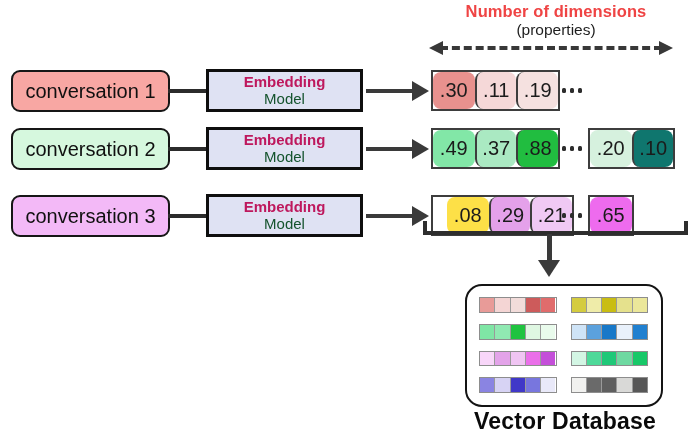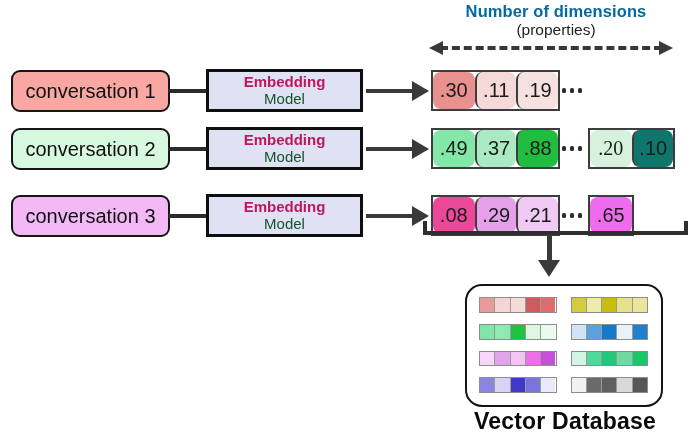--- a/index.html
+++ b/index.html
@@ -2,21 +2,21 @@
 <html><head>
 <meta charset="utf-8">
 <style>
   html,body { margin:0; padding:0; background:#fff; }
   .canvas {
     position:relative; width:690px; height:442px; background:#ffffff;
     font-family:"Liberation Sans", sans-serif; overflow:hidden; color:#111;
   }
   
   .hdr-title { position:absolute; left:425px; top:2px; width:262px; text-align:center;
-    font-weight:bold; font-size:16.5px; letter-spacing:.1px; color:#0369a1; }
+    font-weight:bold; font-size:16.5px; letter-spacing:.1px; color:#ef4444; }
   .hdr-sub { position:absolute; left:425px; top:21px; width:262px; text-align:center;
     font-size:15.5px; color:#1e1e1e; }
   .span-arrow { position:absolute; left:429px; top:41px; width:244px; height:14px; }
   .span-arrow .line { position:absolute; left:11px; right:11px; top:5px; border-top:4px dashed #383838; }
   .span-arrow .tri { position:absolute; top:0; width:0; height:0;
     border-top:7px solid transparent; border-bottom:7px solid transparent; }
   .span-arrow .tri.l { left:0; border-right:14px solid #383838; }
   .span-arrow .tri.r { right:0; border-left:14px solid #383838; }
 
   
@@ -114,37 +114,37 @@
           <div class="vec-cell" style="background: rgb(130, 231, 167);">.49</div>
           <div class="vec-cell" style="background: rgb(170, 233, 194);">.37</div>
           <div class="vec-cell" style="background: rgb(33, 189, 64);">.88</div>
         </div>
         <div class="dots">
           <i></i>
           <i></i>
           <i></i>
         </div>
         <div class="vec-group tail">
-          <div class="vec-cell" style="background: rgb(214, 241, 222); font-family: Liberation Serif, serif;">.20</div>
+          <div class="vec-cell" style="background: rgb(214, 241, 222);">.20</div>
           <div class="vec-cell" style="background: #0f766e;">.10</div>
         </div>
       </div>
       <div class="row" style="top: 194px;">
         <div class="conv" style="background: rgb(243, 185, 247);">
           <div>conversation 3</div>
         </div>
         <div class="connector"></div>
         <div class="embed">
           <div class="b">Embedding</div>
           <div class="m">Model</div>
         </div>
         <div class="flow"></div>
         <div class="flow-head"></div>
         <div class="vec-group head">
-          <div class="vec-cell" style="background: #ec4899;">.08</div>
+          <div class="vec-cell" style="background: #fde047; margin-left: 14px;">.08</div>
           <div class="vec-cell" style="background: rgb(228, 161, 234);">.29</div>
           <div class="vec-cell" style="background: rgb(240, 201, 244);">.21</div>
         </div>
         <div class="dots">
           <i></i>
           <i></i>
           <i></i>
         </div>
         <div class="vec-group tail">
           <div class="vec-cell" style="background: rgb(238, 107, 238);">.65</div>

